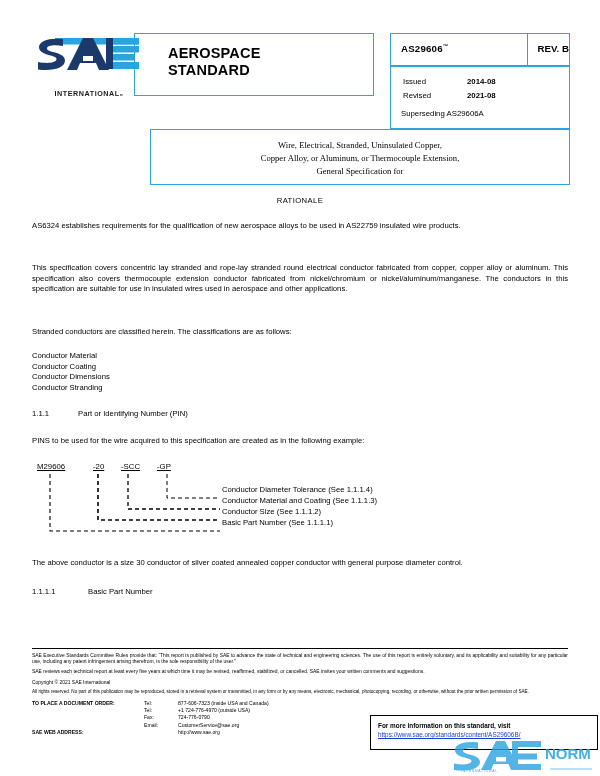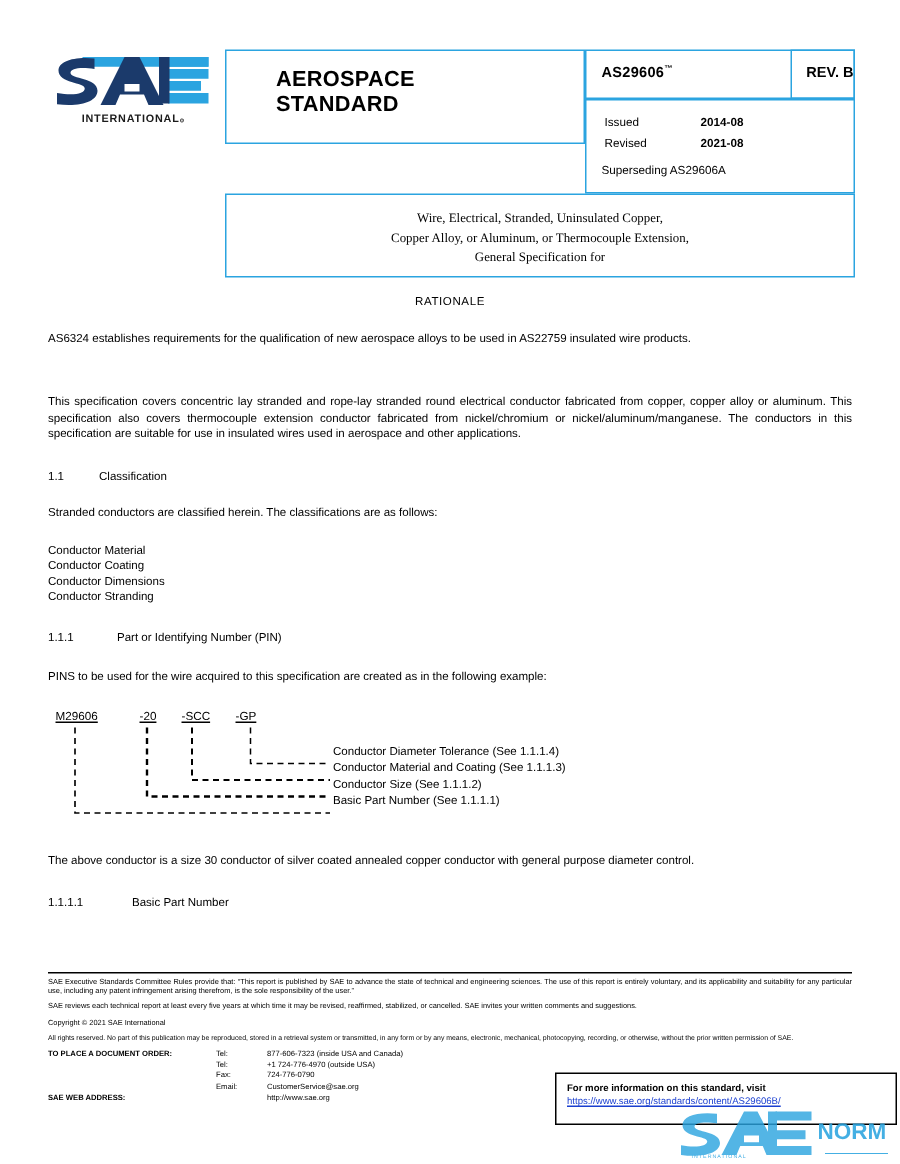--- a/index.html
+++ b/index.html
@@ -38,30 +38,30 @@
     width: 104px;
     height: 34px;
     margin: 0 auto;
     display: block;
   }
   .logo-sub {
     font-size: 7.2px;
     font-weight: bold;
     letter-spacing: 0.55px;
     color: #1b1b1b;
-    margin-top: 3px;
+    margin-top: 18px;
     text-align: center;
   }
 
   .box {
     position: absolute;
     border: 1.6px solid #2ba4e0;
     box-sizing: border-box;
   }
-  .b-title   { left: 120px;  top: 0;   width: 240px; height: 63px; }
+  .b-title   { left: 104px;  top: 0;   width: 240px; height: 63px; }
   .b-docno   { left: 360px;  top: 0;   width: 180px; height: 33px; }
   .b-rev     { left: 497px;  top: 0;   width:  43px; height: 33px; }
   .b-dates   { left: 360px;  top: 33px; width: 180px; height: 63px; }
   .b-name    { left: 120px;  top: 96px; width: 420px; height: 56px; font-family: Liberation Serif, serif; }
 
   .std-type {
     position: absolute;
     left: 33px;
     top: 11px;
     font-size: 14.5px;
@@ -317,21 +317,20 @@
     <div class="centered">RATIONALE</div>
     <div class="gap-14"></div>
     <p class="just">AS6324 establishes requirements for the qualification of new aerospace alloys to be used in AS22759 insulated wire products.</p>
 
     <div class="gap-18"></div>
 
     <div class="gap-14"></div>
     <p class="just">This specification covers concentric lay stranded and rope-lay stranded round electrical conductor fabricated from copper, copper alloy or aluminum. This specification also covers thermocouple extension conductor fabricated from nickel/chromium or nickel/aluminum/manganese. The conductors in this specification are suitable for use in insulated wires used in aerospace and other applications.</p>
 
     <div class="gap-18"></div>
-    <p class="numhead"><span class="n n-w2">1.1</span><span>Classification</span></p>
 
     <div class="gap-14"></div>
     <p class="just">Stranded conductors are classified herein. The classifications are as follows:</p>
 
     <div class="gap-14"></div>
     <div class="list-lines">
       <div>Conductor Material</div>
       <div>Conductor Coating</div>
       <div>Conductor Dimensions</div>
       <div>Conductor Stranding</div>

